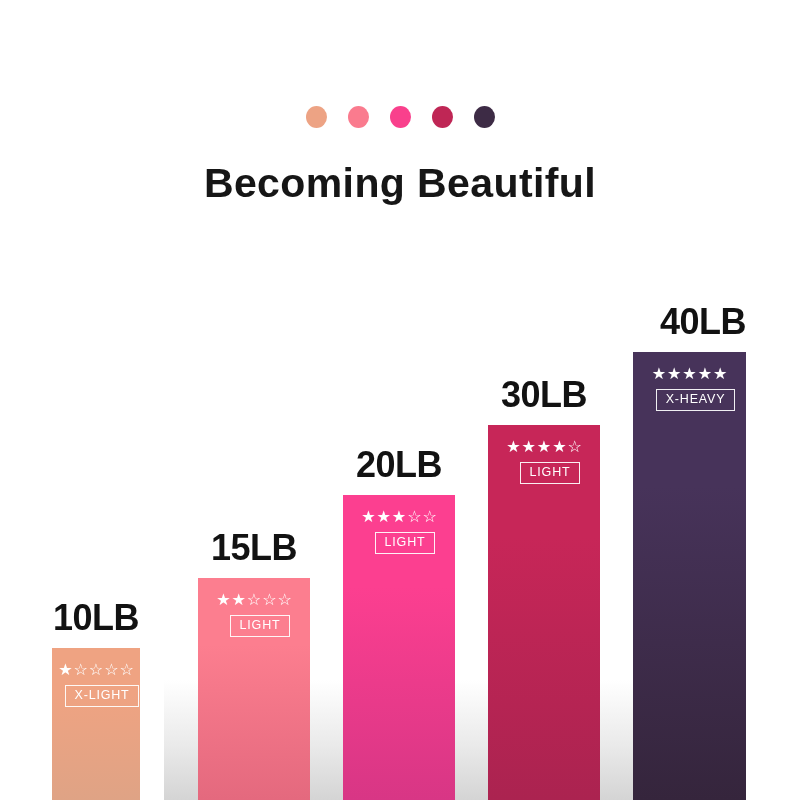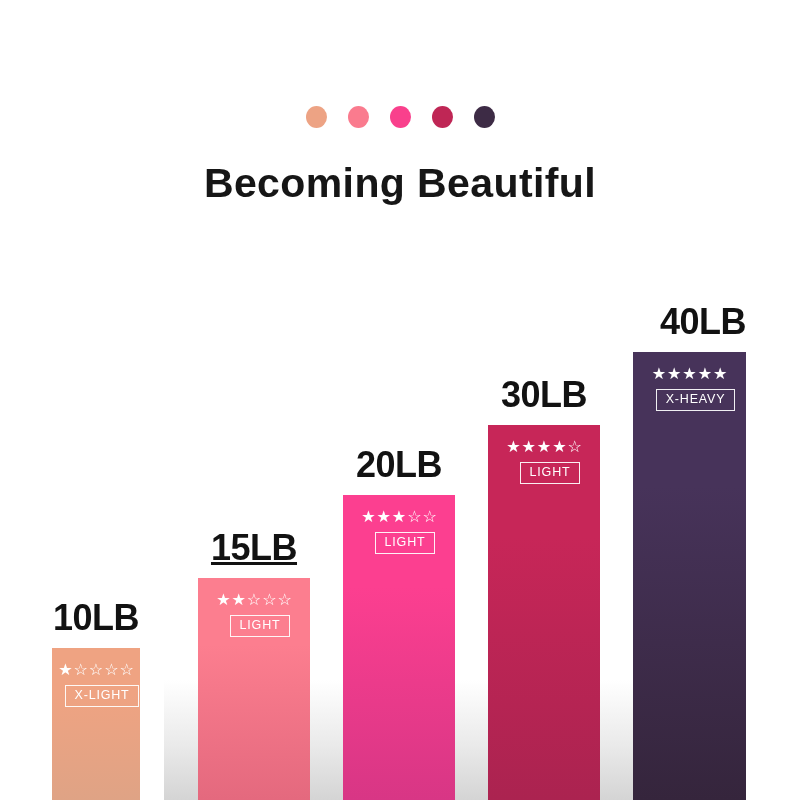--- a/index.html
+++ b/index.html
@@ -157,21 +157,21 @@
               <span class="star">☆</span>
               <span class="star">☆</span>
               <span class="star">☆</span>
               <span class="star">☆</span>
             </div>
             <div class="badge">X-LIGHT</div>
           </div>
         </div>
       </div>
       <div class="bar-col" style="left: 198px; width: 112px; height: 278px;">
-        <div class="bar-caption" style="bottom: 234px; text-decoration: underline;">15LB</div>
+        <div class="bar-caption" style="bottom: 234px;">15LB</div>
         <div class="bar" style="height: 222px; background: linear-gradient(rgb(252, 126, 143) 0%, rgb(252, 126, 143) 30%, rgb(228, 105, 126) 100%);">
           <div class="bar-inner">
             <div class="stars">
               <span class="star">★</span>
               <span class="star">★</span>
               <span class="star">☆</span>
               <span class="star">☆</span>
               <span class="star">☆</span>
             </div>
             <div class="badge">LIGHT</div>

